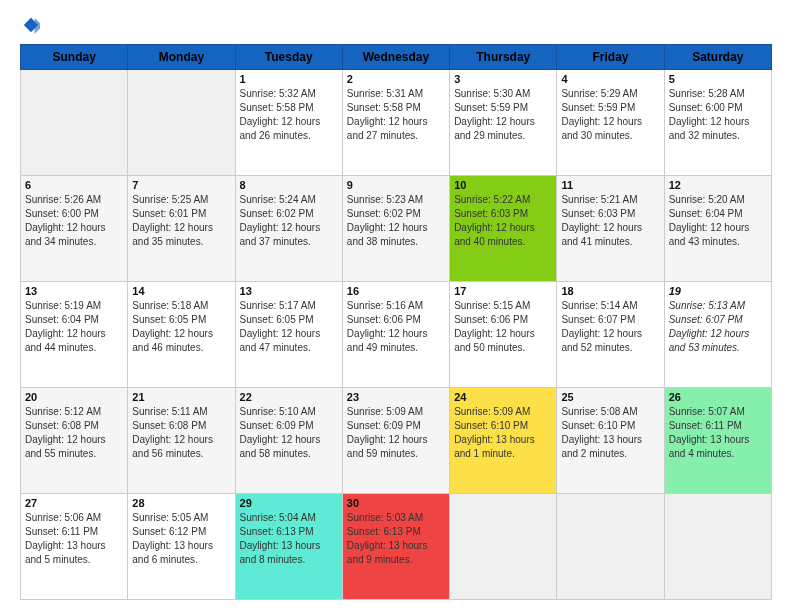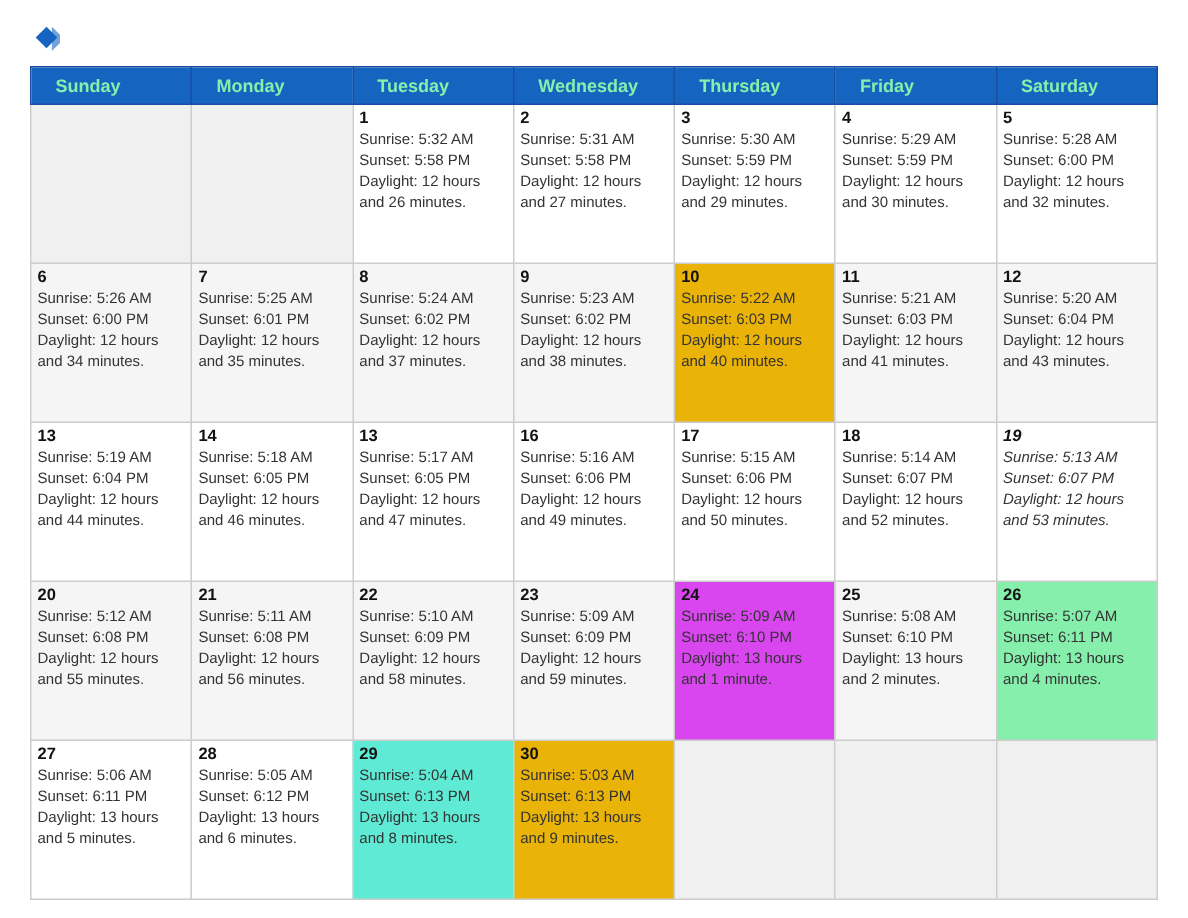--- a/index.html
+++ b/index.html
@@ -66,25 +66,25 @@
       display: flex;
       flex-direction: column;
     }
     table {
       width: 100%;
       border-collapse: collapse;
       flex: 1;
     }
     thead th {
       background: #1565c0;
-      color: #86efac;
+      color: #000000;
       font-size: 12px;
       font-weight: bold;
       padding: 5px 16px;
-      text-align: left;
+      text-align: center;
       border: 1px solid #1a4fa0;
     }
     tbody tr {
       height: auto;
     }
     tbody td {
       border: 1px solid #ccc;
       vertical-align: top;
       padding: 3px 4px;
       font-size: 9.5px;
@@ -184,21 +184,21 @@
               <div class="day-info">Sunrise: 5:25 AM<br>Sunset: 6:01 PM<br>Daylight: 12 hours and 35 minutes.</div>
             </td>
             <td style="background: rgb(245, 245, 245);">
               <span class="day-num">8</span>
               <div class="day-info">Sunrise: 5:24 AM<br>Sunset: 6:02 PM<br>Daylight: 12 hours and 37 minutes.</div>
             </td>
             <td style="background: rgb(245, 245, 245);">
               <span class="day-num">9</span>
               <div class="day-info">Sunrise: 5:23 AM<br>Sunset: 6:02 PM<br>Daylight: 12 hours and 38 minutes.</div>
             </td>
-            <td style="background: #eab308; margin-top: 36px;">
+            <td style="background: #84cc16; margin-top: 36px;">
               <span class="day-num">10</span>
               <div class="day-info">Sunrise: 5:22 AM<br>Sunset: 6:03 PM<br>Daylight: 12 hours and 40 minutes.</div>
             </td>
             <td style="background: rgb(245, 245, 245);">
               <span class="day-num">11</span>
               <div class="day-info">Sunrise: 5:21 AM<br>Sunset: 6:03 PM<br>Daylight: 12 hours and 41 minutes.</div>
             </td>
             <td style="background: rgb(245, 245, 245);">
               <span class="day-num">12</span>
               <div class="day-info">Sunrise: 5:20 AM<br>Sunset: 6:04 PM<br>Daylight: 12 hours and 43 minutes.</div>
@@ -244,21 +244,21 @@
               <div class="day-info">Sunrise: 5:11 AM<br>Sunset: 6:08 PM<br>Daylight: 12 hours and 56 minutes.</div>
             </td>
             <td style="background: rgb(245, 245, 245);">
               <span class="day-num">22</span>
               <div class="day-info">Sunrise: 5:10 AM<br>Sunset: 6:09 PM<br>Daylight: 12 hours and 58 minutes.</div>
             </td>
             <td style="background: rgb(245, 245, 245);">
               <span class="day-num">23</span>
               <div class="day-info">Sunrise: 5:09 AM<br>Sunset: 6:09 PM<br>Daylight: 12 hours and 59 minutes.</div>
             </td>
-            <td style="background: #d946ef; margin-top: 40px;">
+            <td style="background: #fde047; margin-top: 40px;">
               <span class="day-num">24</span>
               <div class="day-info">Sunrise: 5:09 AM<br>Sunset: 6:10 PM<br>Daylight: 13 hours and 1 minute.</div>
             </td>
             <td style="background: rgb(245, 245, 245);">
               <span class="day-num">25</span>
               <div class="day-info">Sunrise: 5:08 AM<br>Sunset: 6:10 PM<br>Daylight: 13 hours and 2 minutes.</div>
             </td>
             <td style="background: #86efac;">
               <span class="day-num">26</span>
               <div class="day-info">Sunrise: 5:07 AM<br>Sunset: 6:11 PM<br>Daylight: 13 hours and 4 minutes.</div>
@@ -270,21 +270,21 @@
               <div class="day-info">Sunrise: 5:06 AM<br>Sunset: 6:11 PM<br>Daylight: 13 hours and 5 minutes.</div>
             </td>
             <td style="background: rgb(255, 255, 255);">
               <span class="day-num">28</span>
               <div class="day-info">Sunrise: 5:05 AM<br>Sunset: 6:12 PM<br>Daylight: 13 hours and 6 minutes.</div>
             </td>
             <td style="background: #5eead4;">
               <span class="day-num">29</span>
               <div class="day-info">Sunrise: 5:04 AM<br>Sunset: 6:13 PM<br>Daylight: 13 hours and 8 minutes.</div>
             </td>
-            <td style="background: #eab308;">
+            <td style="background: #ef4444;">
               <span class="day-num">30</span>
               <div class="day-info">Sunrise: 5:03 AM<br>Sunset: 6:13 PM<br>Daylight: 13 hours and 9 minutes.</div>
             </td>
             <td class="empty"></td>
             <td class="empty"></td>
             <td class="empty"></td>
           </tr>
         </tbody>
     </table>
   </div>

